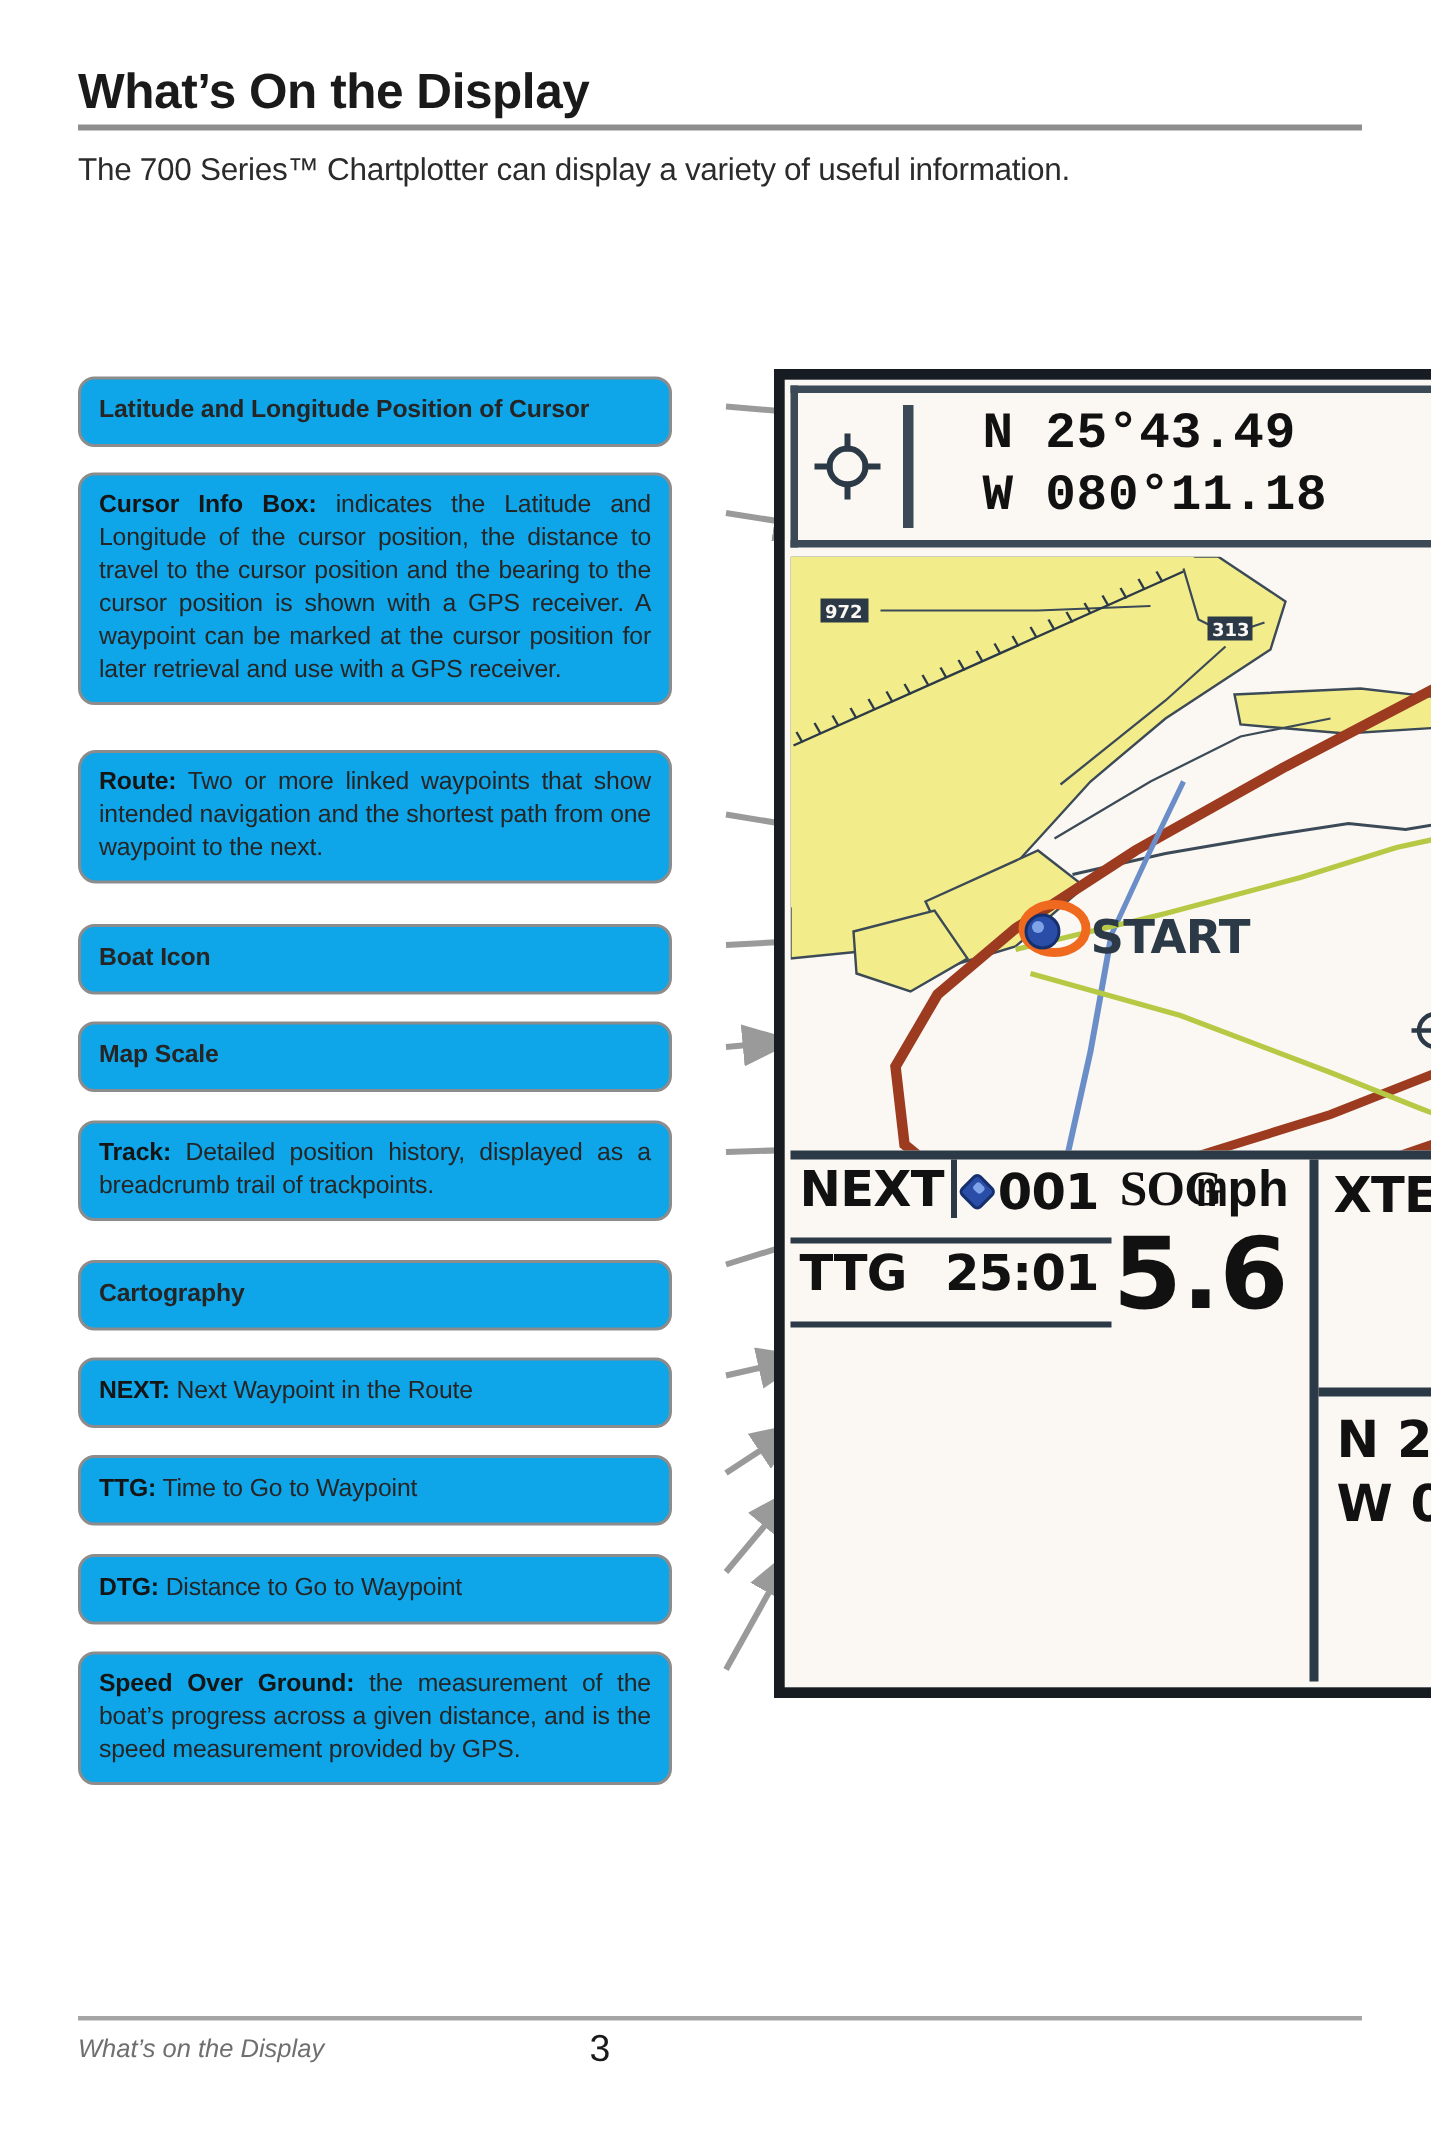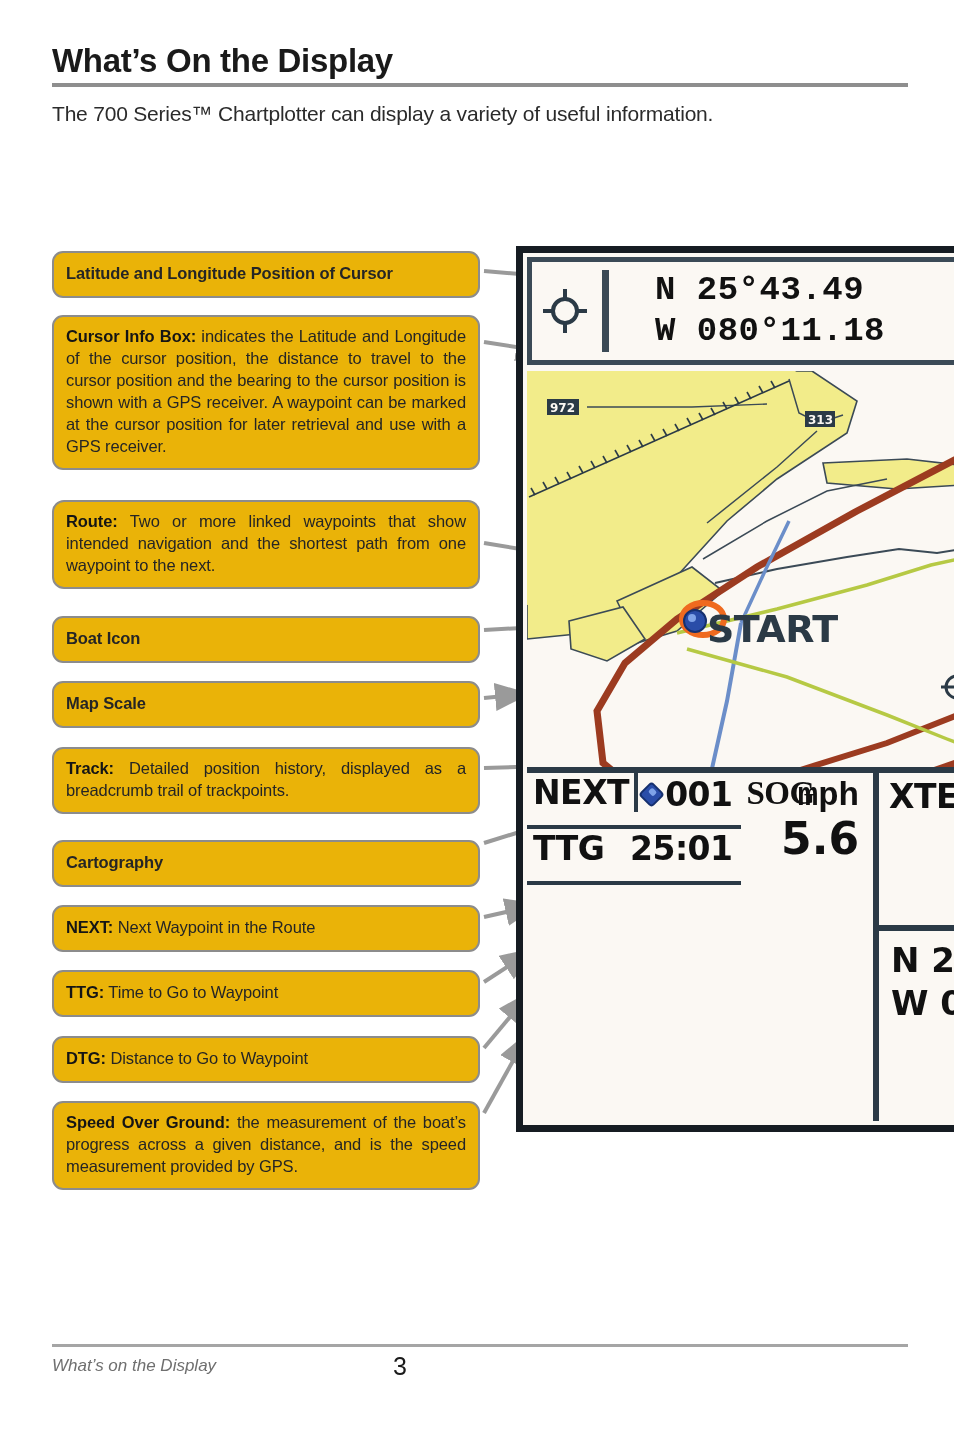--- a/index.html
+++ b/index.html
@@ -42,30 +42,30 @@
   }
 
   
   #callout-column {
     position: absolute;
     left: 52px;
     top: 251px;
     width: 428px;
   }
   .callout-box {
-    background: #eab308;
+    background: #0ea5e9;
     border: 2px solid #8c8c8c;
     border-radius: 11px;
     padding: 9px 12px 10px 12px;
     font-size: 16.5px;
     line-height: 1.33;
     color: #252525;
     text-align: justify;
     position: absolute;
-    width: 428px;
+    width: 396px;
     letter-spacing: -0.1px;
   }
   .callout-box b {
     font-weight: bold;
     color: #151515;
   }
   .callout-box.single-line {
     padding-top: 10px;
     padding-bottom: 11px;
     text-align: left;
@@ -167,25 +167,25 @@
     top: 398px;
     width: 11px;
     height: 68px;
     border: 4px solid #2b3a46;
     border-right: none;
     z-index: 6;
   }
 
   #waypoint-start-label {
     position: absolute;
-    left: 180px;
+    left: 200px;
     top: 236px;
     font-family: "DejaVu Sans", sans-serif;
     font-weight: bold;
-    font-size: 38px;
+    font-size: 31px;
     color: #2b3a46;
     z-index: 7;
     letter-spacing: -0.5px;
   }
 
   #waypoint-badge-001 {
     position: absolute;
     left: 2px;
     top: 484px;
     background: #fbf8f3;
@@ -295,21 +295,21 @@
     font-weight: bold;
     font-size: 34px;
     color: #111;
   }
   #sog-value {
     position: absolute;
     right: 14px;
     top: 44px;
     font-family: "DejaVu Sans", sans-serif;
     font-weight: bold;
-    font-size: 44px;
+    font-size: 66px;
     color: #111;
     line-height: 1;
   }
   #data-right {
     flex: 1 1 auto;
     position: relative;
   }
   #xte-label {
     position: absolute;
     left: 10px;

